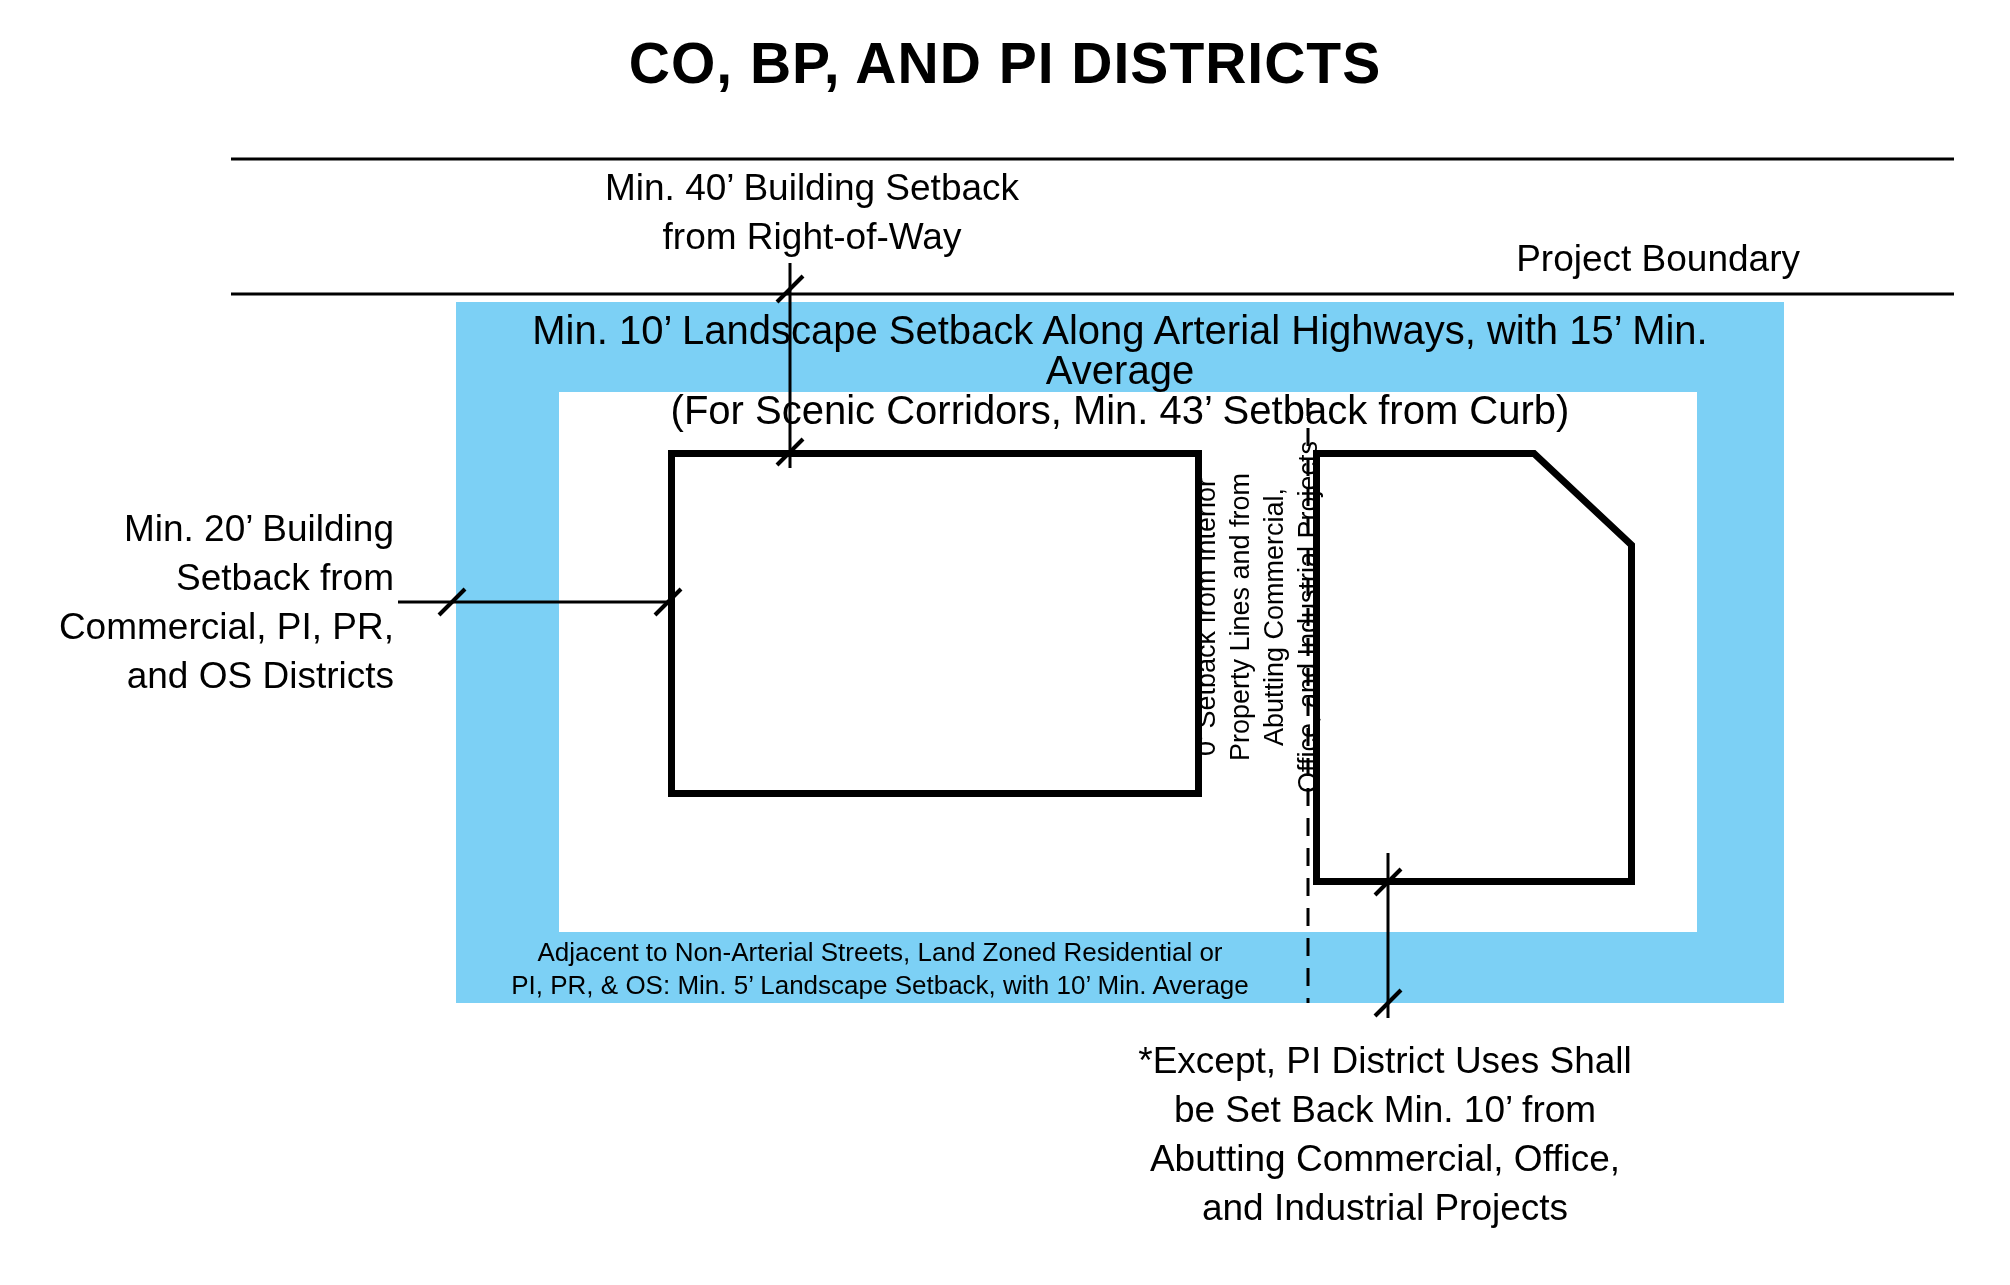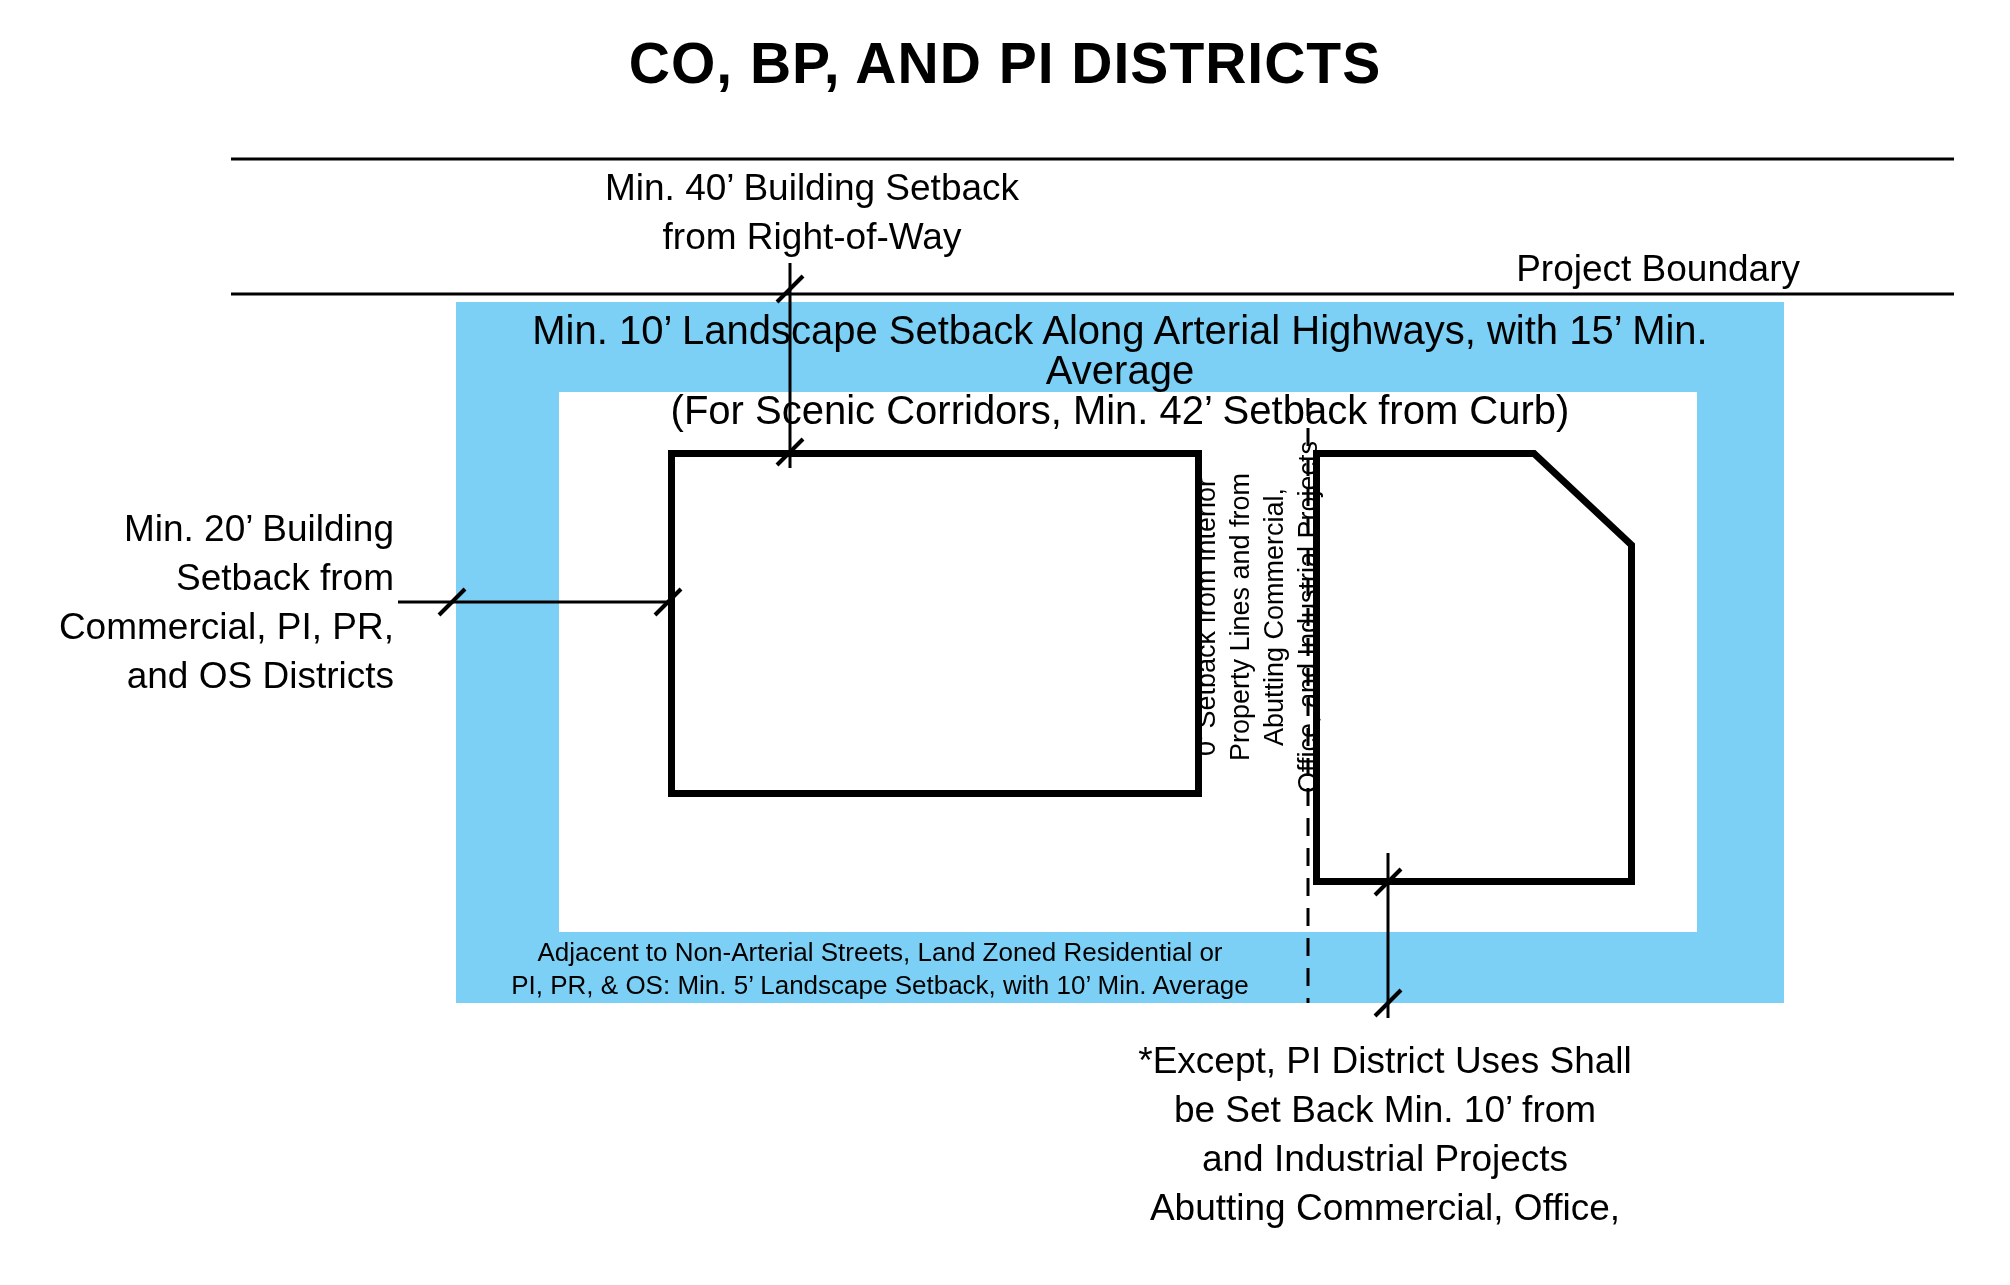--- a/index.html
+++ b/index.html
@@ -35,21 +35,21 @@
   .ln   { stroke: var(--diagram-line, #000); stroke-width: 3px; }
   .dash { stroke: var(--diagram-line, #000); stroke-width: 3px; stroke-dasharray: 18 12; }
   .bld  { fill: var(--building-fill, #fff); stroke: var(--diagram-line, #000); stroke-width: 7px; }
   .tick { stroke: var(--diagram-line, #000); stroke-width: 4px; }
 
   .row-label {
     left: 512px; top: 163px; width: 600px;
     text-align: center; font-size: 37px; line-height: 49px;
   }
   .pb-label {
-    left: 1350px; top: 248px; width: 450px;
+    left: 1350px; top: 238px; width: 450px;
     text-align: right; font-size: 37px;
   }
   .arterial-text {
     left: 456px; top: 310px; width: 1328px;
     text-align: center; font-size: 40px; line-height: 40px;
   }
   .non-arterial-text {
     left: 500px; top: 936px; width: 760px;
     text-align: center; font-size: 26px; line-height: 33px;
   }
@@ -101,21 +101,21 @@
 
   <div class="abs row-label">
     <div>Min. 40’ Building Setback</div>
     <div>from Right-of-Way</div>
   </div>
 
   <div class="abs pb-label">Project Boundary</div>
 
   <div class="abs arterial-text">
     <div>Min. 10’ Landscape Setback Along Arterial Highways, with 15’ Min. Average</div>
-    <div>(For Scenic Corridors, Min. 42’ Setback from Curb)</div>
+    <div>(For Scenic Corridors, Min. 43’ Setback from Curb)</div>
   </div>
 
   <div class="abs non-arterial-text">
     <div>Adjacent to Non-Arterial Streets, Land Zoned Residential or</div>
     <div>PI, PR, &amp; OS: Min. 5’ Landscape Setback, with 10’ Min. Average</div>
   </div>
 
   <div class="abs left-label">
     <div>Min. 20’ Building</div>
     <div>Setback from</div>
@@ -126,17 +126,17 @@
   <div class="abs rotated-label">
     <div>0’ Setback from Interior</div>
     <div>Property Lines and from</div>
     <div>Abutting Commercial,</div>
     <div>Office, and Industrial Projects</div>
   </div>
 
   <div class="abs footnote">
     <div>*Except, PI District Uses Shall</div>
     <div>be Set Back Min. 10’ from</div>
+    <div>Abutting Commercial, Office,</div>
     <div>and Industrial Projects</div>
-    <div>Abutting Commercial, Office,</div>
   </div>
 
 </div>
 
 </body></html>

